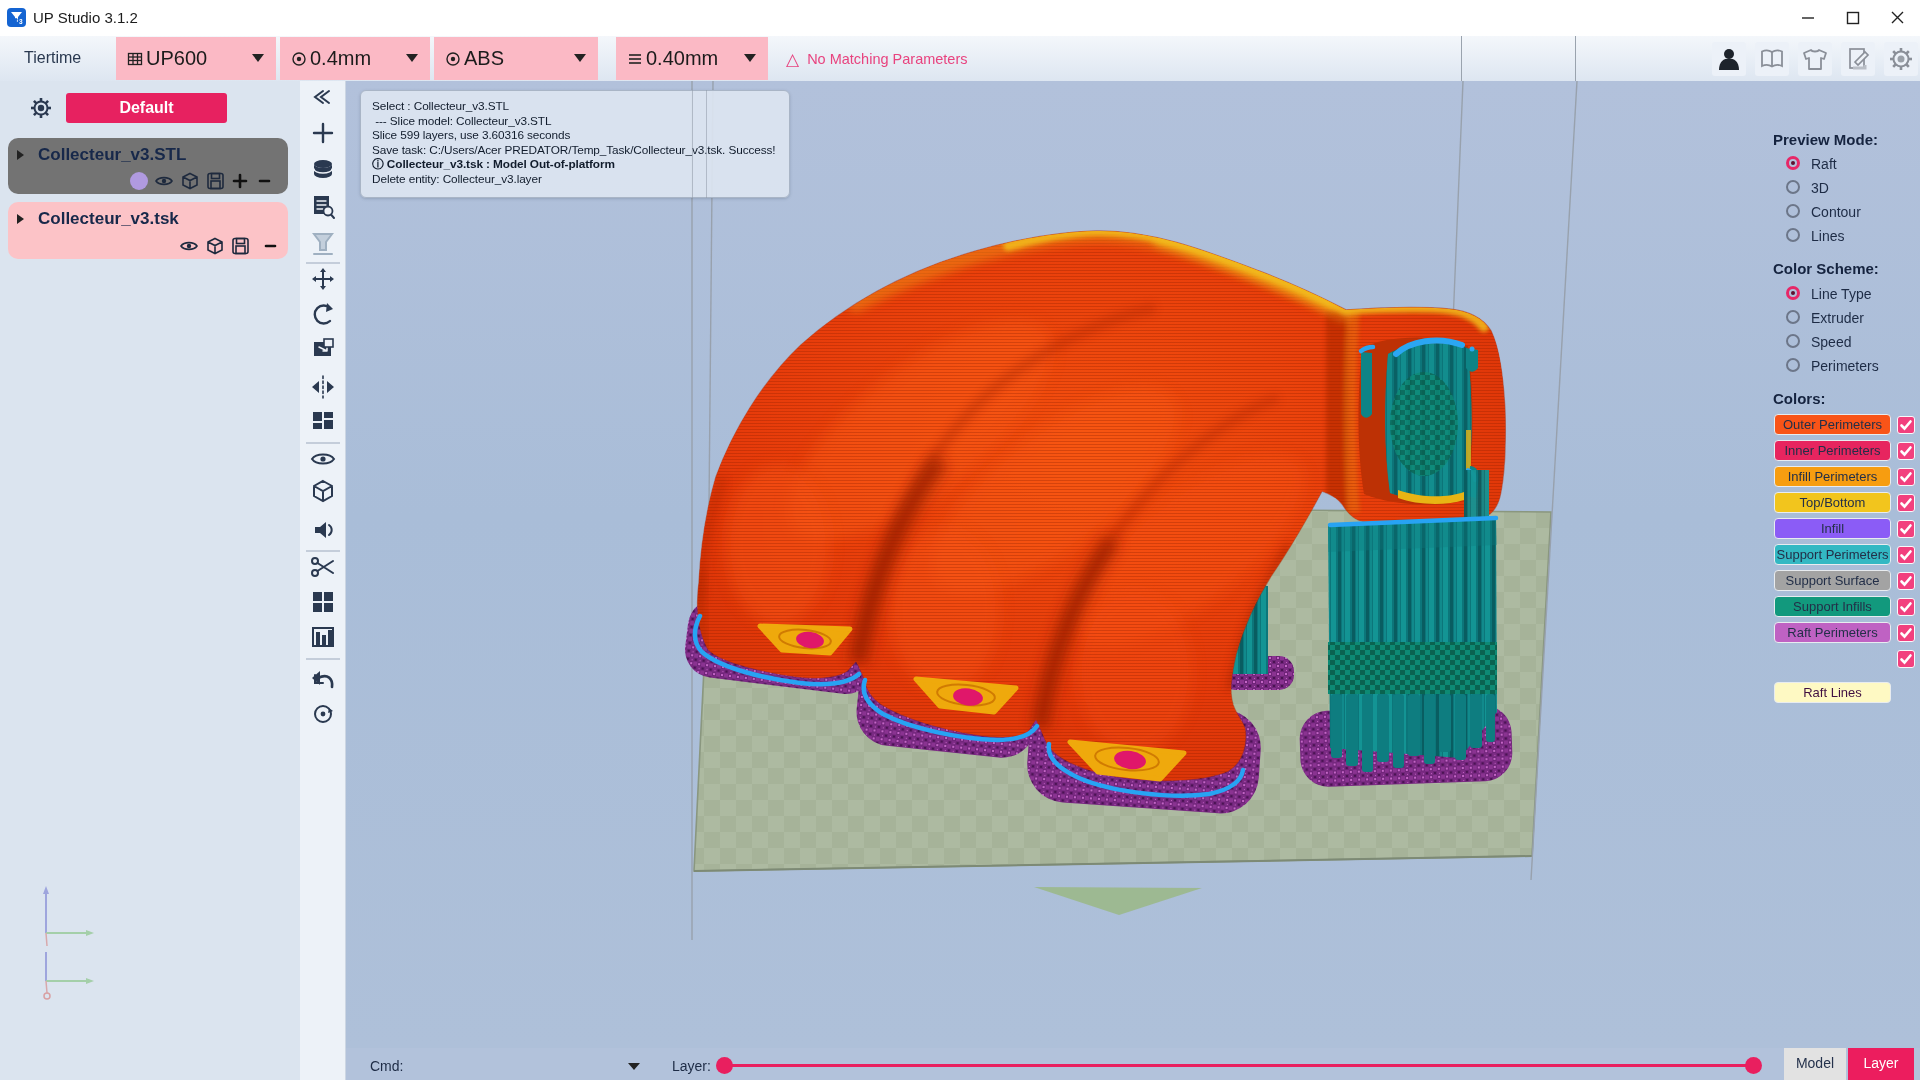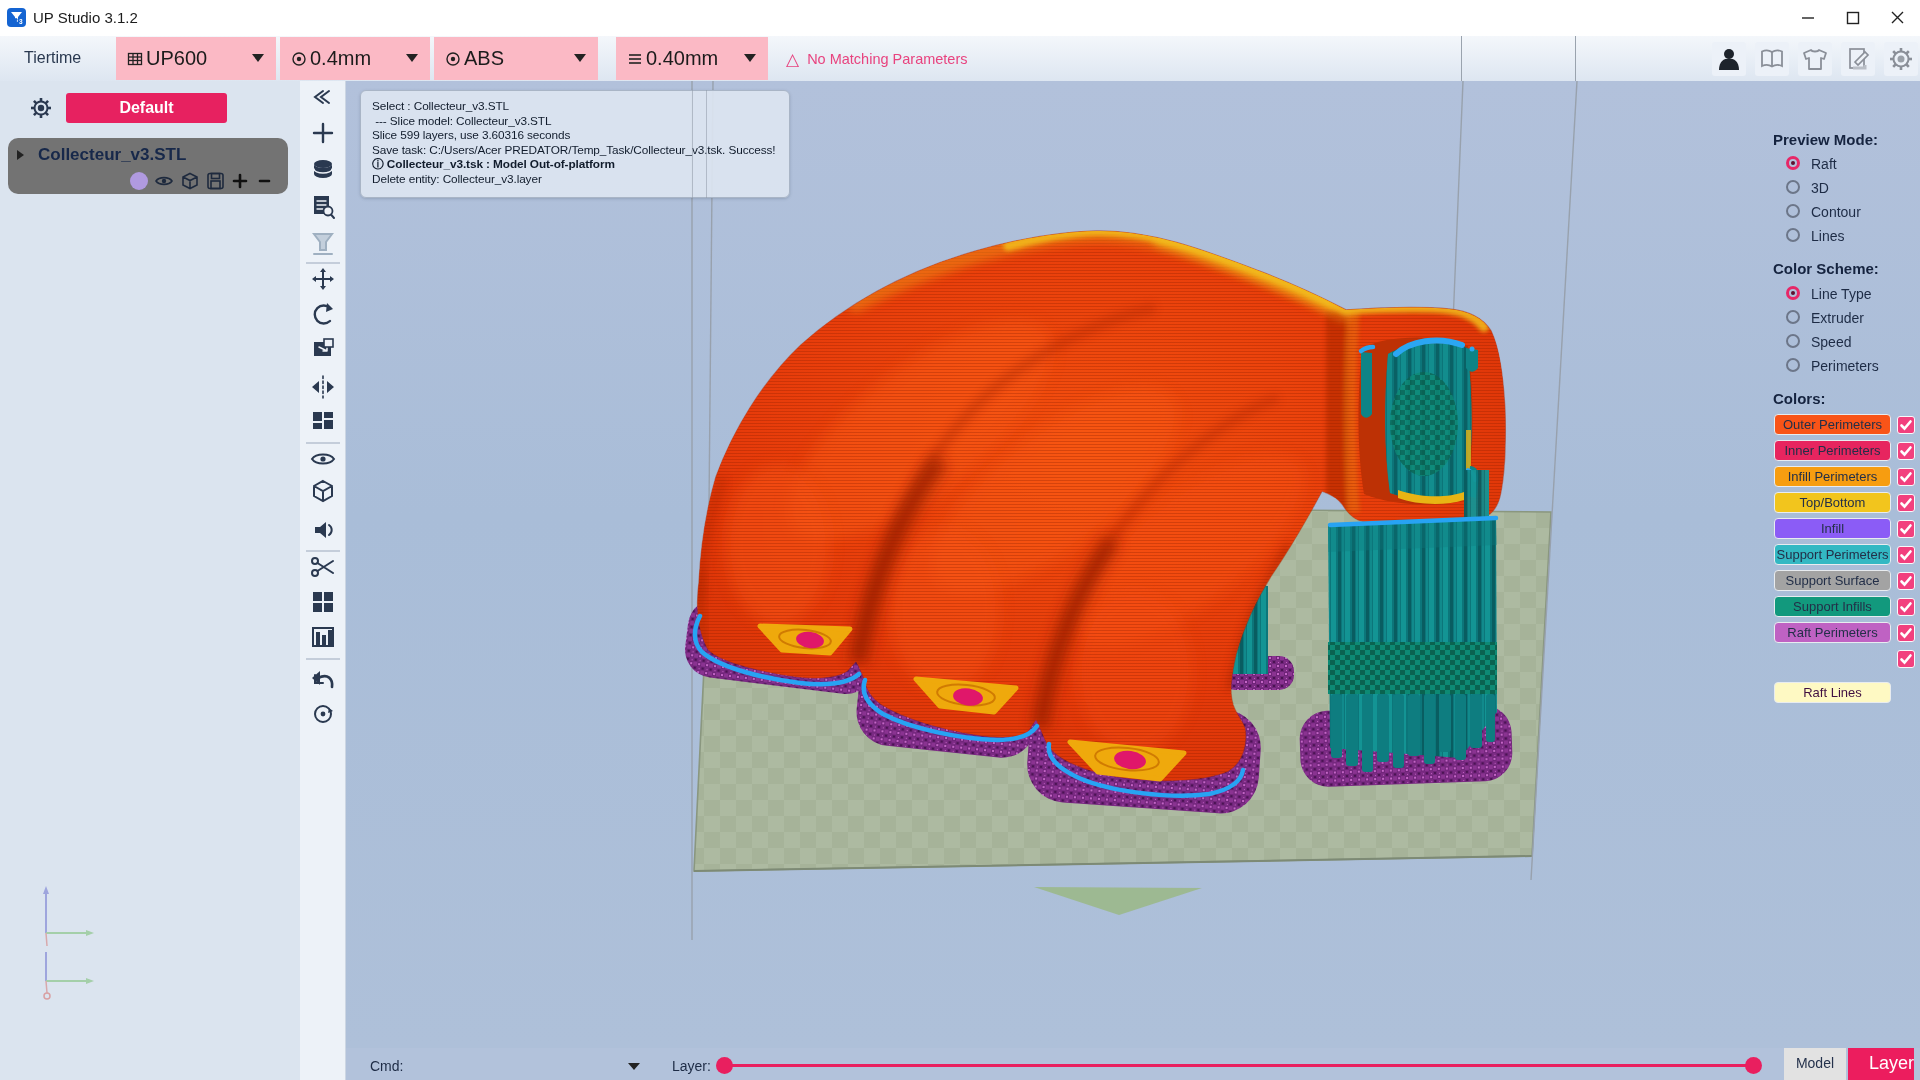--- a/index.html
+++ b/index.html
@@ -35,21 +35,21 @@
   .item .tri { position:absolute; left:9px; top:12px; width:0; height:0; border-top:5px solid transparent; border-bottom:5px solid transparent; border-left:7px solid #222; }
 
   
   #bottombar { left:346px; top:1048px; width:1574px; height:32px; background:#b2c2db; }
   #cmdlabel { left:24px; top:10px; font-size:14px; color:#1d2b45; }
   #cmdcaret { left:282px; top:15px; width:0; height:0; border-left:6px solid transparent; border-right:6px solid transparent; border-top:7px solid #222; }
   #layerlabel { left:326px; top:10px; font-size:14px; color:#1d2b45; }
   #sliderline { left:378px; top:16px; width:1030px; height:3px; background:#e91f5f; }
   .knob { top:9px; width:17px; height:17px; border-radius:50%; background:#e91f5f; }
   #modelbtn { left:1438px; top:0px; width:62px; height:32px; background:#e2e2e2; color:#25324c; font-size:14px; text-align:center; line-height:30px; }
-  #layerbtn { left:1502px; top:0px; width:66px; height:32px; background:#ec1d5e; color:#fff; font-size:18px; text-align:right; line-height:30px; }
+  #layerbtn { left:1502px; top:0px; width:66px; height:32px; background:#ec1d5e; color:#fff; font-size:14px; text-align:center; line-height:30px; }
 
   
   .rphead { font-size:15px; font-weight:bold; color:#15233f; }
   .rplabel { font-size:14px; color:#1d2b45; }
   .radio { position:absolute; width:14px; height:14px; border-radius:50%; border:2px solid #6c7689; background:transparent; }
   .radio.sel { border:3px solid #e72767; }
   .radio.sel::after { content:""; position:absolute; left:2px; top:2px; width:4px; height:4px; border-radius:50%; background:#5e1030; }
   .clrbtn { position:absolute; left:1774px; width:117px; height:21px; border-radius:4px; border:1px solid #e8ecf0; font-size:13px; color:#232f48; text-align:center; line-height:19px; }
   .chk { position:absolute; left:1897px; width:18px; height:18px; background:#f2407e; border-radius:3px; border:1px solid #f8f9fb; }
   .chk svg { position:absolute; left:1px; top:1px; }
@@ -504,20 +504,37 @@
           <rect x="91.5" y="3.5" width="8" height="5"></rect>
           <rect x="91" y="11" width="9" height="7.5"></rect>
       </g>
       <g stroke="#111" stroke-width="2.6" stroke-linecap="round">
           <line x1="114" y1="11" x2="126" y2="11"></line>
           <line x1="120" y1="5" x2="120" y2="17"></line>
           <line x1="140" y1="11" x2="149" y2="11"></line>
         </g>
     </svg>
   </div>
+  <div id="item2" class="item abs">
+      <span class="tri"></span>
+      <span class="name">Collecteur_v3.tsk</span>
+    <svg class="abs" style="left:170px;top:33px" width="110" height="22" viewBox="0 0 110 22">
+      <g fill="none" stroke="#1e2a3e" stroke-width="1.6">
+        <path d="M 3,11 C 6,6.5 16,6.5 19,11 C 16,15.5 6,15.5 3,11 Z"></path>
+          <circle cx="11" cy="11" r="2.2" fill="#1e2a3e" stroke="none"></circle>
+        <path d="M 37,3.5 L 44,7 L 44,15 L 37,18.5 L 30,15 L 30,7 Z M 30,7 L 37,10.5 L 44,7 M 37,10.5 L 37,18.5"></path>
+        <rect x="55" y="3.5" width="15" height="15" rx="2"></rect>
+          <rect x="58.5" y="3.5" width="8" height="5"></rect>
+          <rect x="58" y="11" width="9" height="7.5"></rect>
+      </g>
+      <g stroke="#111" stroke-width="2.6" stroke-linecap="round">
+          <line x1="88" y1="11" x2="97" y2="11"></line>
+        </g>
+    </svg>
+  </div>
 
   <svg class="abs" style="left:30px;top:880px" width="80" height="130" viewBox="0 0 80 130" opacity="0.75">
     <line x1="16" y1="14" x2="16" y2="53" stroke="#8a90d8" stroke-width="2"></line>
     <path d="M 16,6 L 13,14 L 19,14 Z" fill="#8a90d8"></path>
     <line x1="16" y1="53" x2="58" y2="53" stroke="#92c892" stroke-width="2"></line>
     <path d="M 64,53 L 56,50 L 56,56 Z" fill="#92c892"></path>
     <line x1="16" y1="53" x2="17" y2="66" stroke="#d89595" stroke-width="1.5"></line>
     <line x1="16" y1="72" x2="16" y2="101" stroke="#8a90d8" stroke-width="2"></line>
     <line x1="16" y1="101" x2="58" y2="101" stroke="#92c892" stroke-width="2"></line>
     <path d="M 64,101 L 56,98 L 56,104 Z" fill="#92c892"></path>

